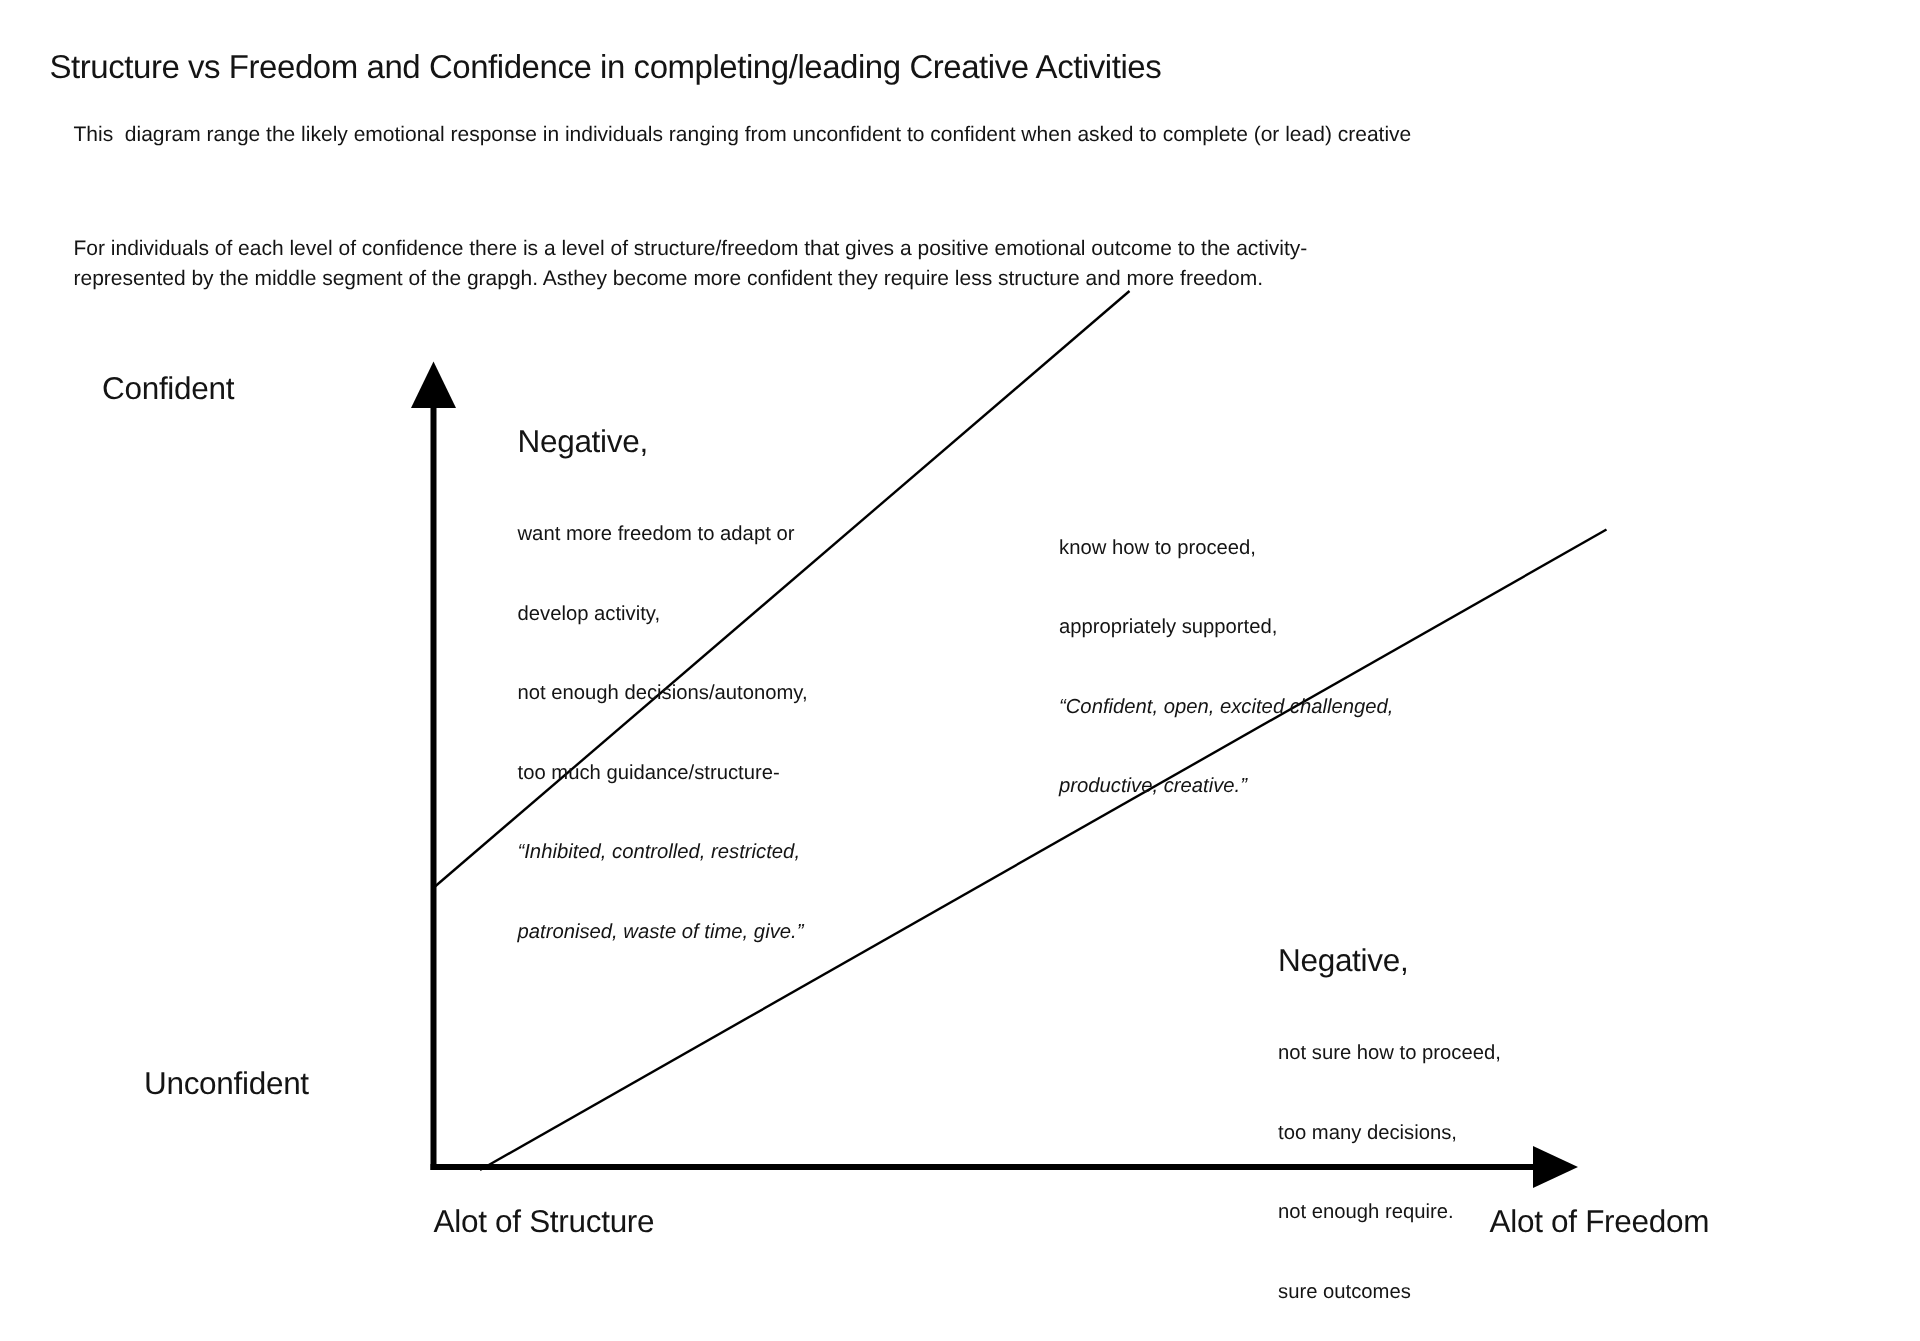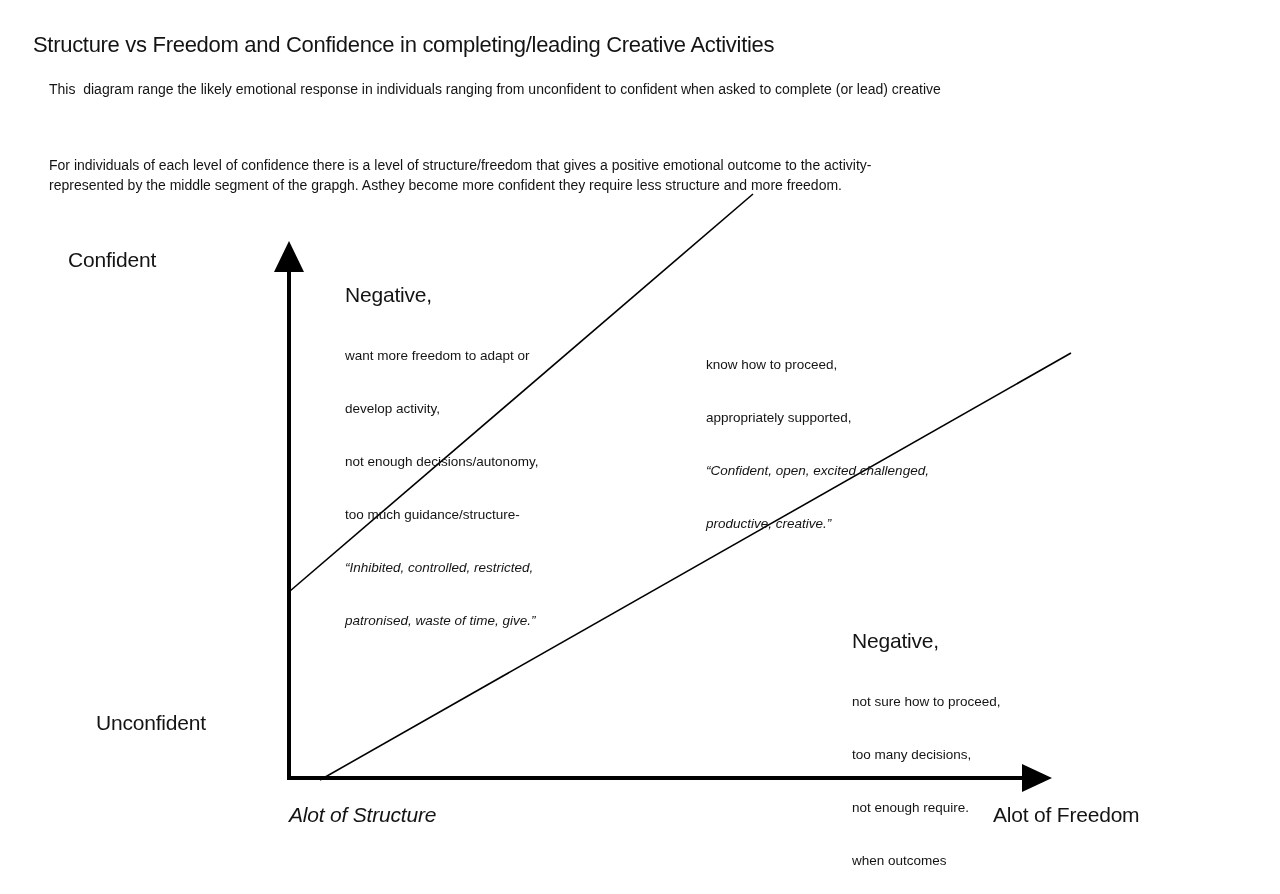--- a/index.html
+++ b/index.html
@@ -87,21 +87,21 @@
     <line x1="289" y1="252" x2="289" y2="780" stroke="#000000" stroke-width="4"></line>
     <polygon points="289,241 274,272 304,272" fill="#000000"></polygon>
     <line x1="287" y1="778" x2="1026" y2="778" stroke="#000000" stroke-width="4"></line>
     <polygon points="1052,778 1022,764 1022,792" fill="#000000"></polygon>
     <line x1="290" y1="591" x2="753" y2="194" stroke="#000000" stroke-width="1.6"></line>
     <line x1="320" y1="780" x2="1071" y2="353" stroke="#000000" stroke-width="1.6"></line>
   </svg>
 
   <div class="abs axis-label" style="left:68px; top:248px;">Confident</div>
   <div class="abs axis-label" style="left:68px; top:711px;margin-left:28px;">Unconfident</div>
-  <div class="abs axis-label" style="left:289px; top:803px;font-style:italic;">Alot of Structure</div>
+  <div class="abs axis-label" style="left:289px; top:803px;">Alot of Structure</div>
   <div class="abs axis-label" style="left:993px; top:803px;">Alot of Freedom</div>
 
   <div class="abs annotation" style="left:345px; top:246px;">
     <div class="heading">Negative,</div>
     <div class="body-line">want more freedom to adapt or</div>
     <div class="body-line">develop activity,</div>
     <div class="body-line">not enough decisions/autonomy,</div>
     <div class="body-line">too much guidance/structure-</div>
     <div class="quote-line">“Inhibited, controlled, restricted,</div>
     <div class="quote-line">patronised, waste of time, give.”</div>
@@ -112,17 +112,17 @@
     <div class="body-line">appropriately supported,</div>
     <div class="quote-line">“Confident, open, excited challenged,</div>
     <div class="quote-line">productive, creative.”</div>
   </div>
 
   <div class="abs annotation" style="left:852px; top:592px;">
     <div class="heading">Negative,</div>
     <div class="body-line">not sure how to proceed,</div>
     <div class="body-line">too many decisions,</div>
     <div class="body-line">not enough require.</div>
-    <div class="body-line">when outcomes</div>
+    <div class="body-line">sure outcomes</div>
     
   </div>
 
 </div>
 
 </body></html>

